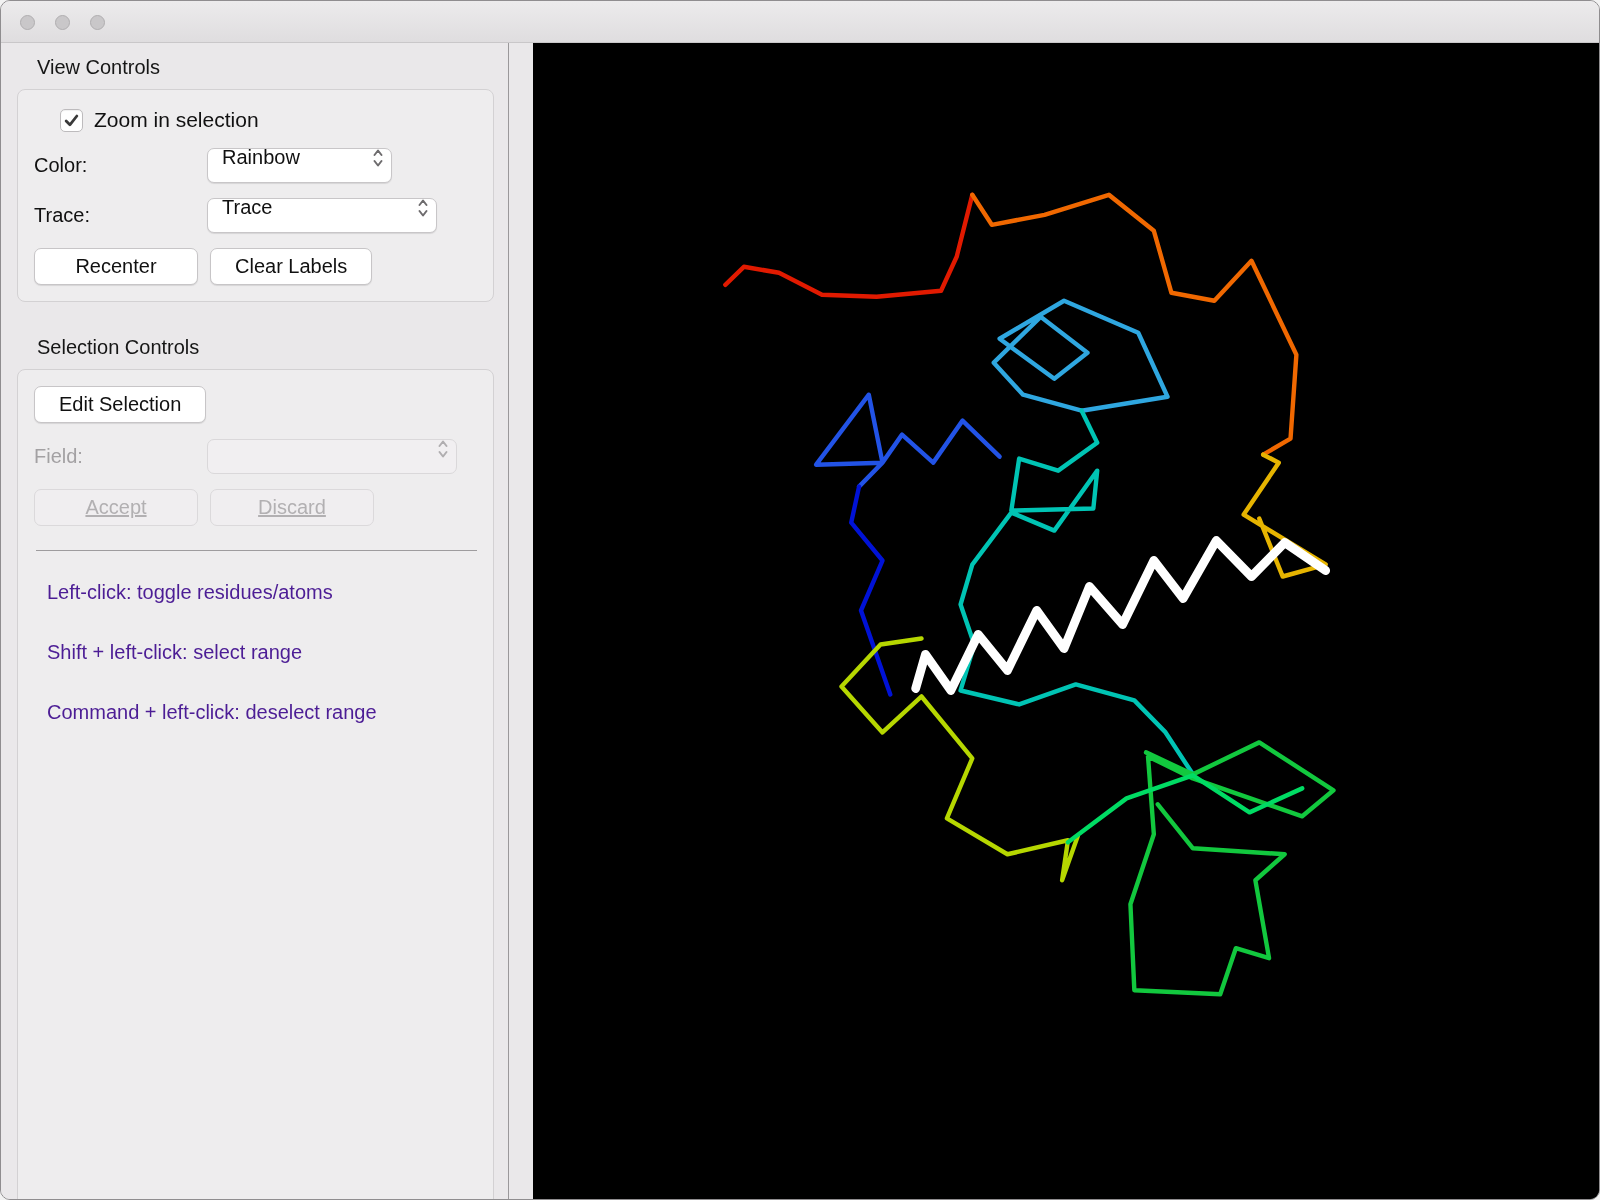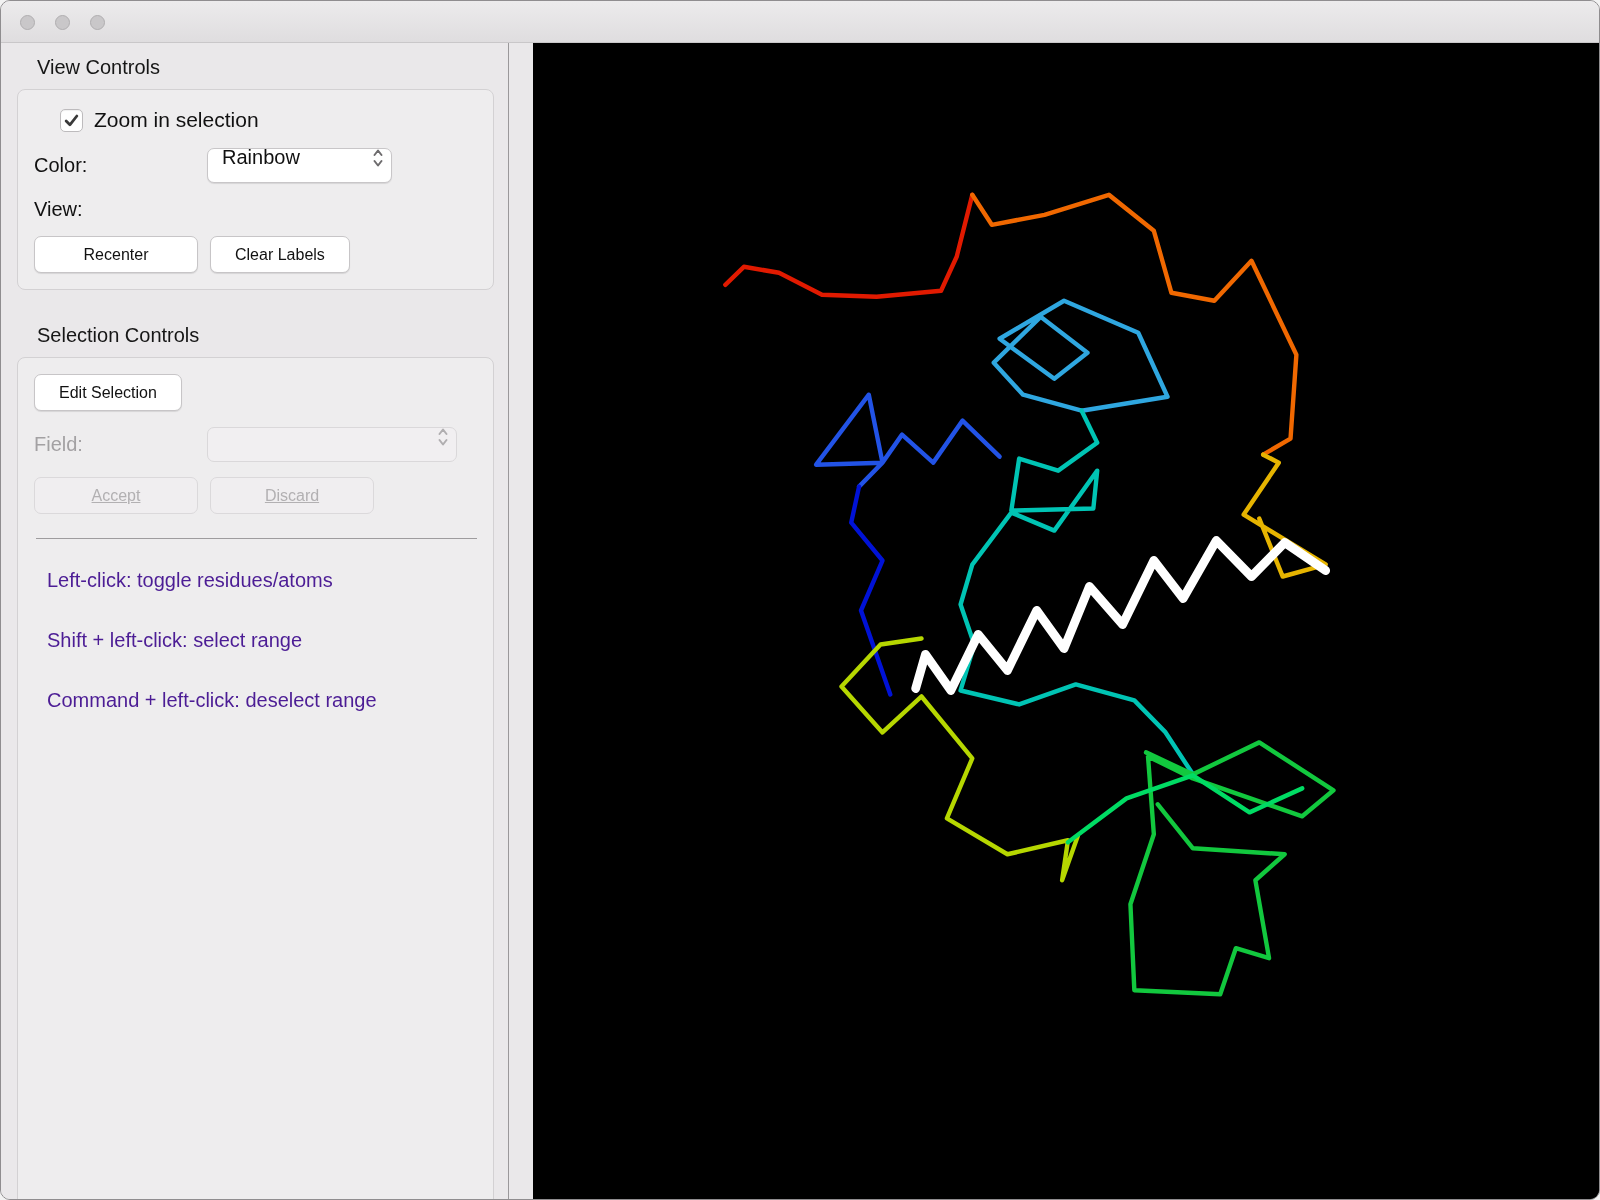--- a/index.html
+++ b/index.html
@@ -29,21 +29,21 @@
   .form-label { font-size:20px; color:#111; width:173px; flex:0 0 173px; }
   .form-label.disabled { color:#a3a1a3; }
 
   .dropdown { height:35px; background:#ffffff; border:1px solid #c8c6c8; border-radius:7px; box-shadow:0 1px 1px rgba(0,0,0,0.10); display:flex; align-items:center; justify-content:space-between; padding:0 7px 16px 14px; font-size:20px; color:#111; }
   .dropdown .stepper { width:12px; height:24px; color:#6e6c6e; flex:0 0 12px; }
   .dropdown.disabled { background:#f1eff1; border-color:#dad8da; box-shadow:none; color:#b0aeb0; }
   .dropdown.disabled .stepper { color:#b0aeb0; }
   .dd-value { white-space:nowrap; overflow:hidden; }
 
   .button-row { display:flex; gap:12px; margin-top:4px; }
-  .btn { height:37px; padding:0 24px; font-size:16px; color:#111; background:#ffffff; border:1px solid #c7c5c7; border-radius:7px; box-shadow:0 1px 1px rgba(0,0,0,0.10); font-family:inherit; }
+  .btn { height:37px; padding:0 24px; font-size:20px; color:#111; background:#ffffff; border:1px solid #c7c5c7; border-radius:7px; box-shadow:0 1px 1px rgba(0,0,0,0.10); font-family:inherit; }
   .btn.disabled { background:#f0eef0; border-color:#dbd9db; color:#b2b0b2; box-shadow:none;text-decoration:underline; }
   .btn.wide { min-width:164px; }
 
   .edit-sel { margin:2px 0 16px 0; }
 
   .divider { border:none; border-top:1px solid #9e9c9e; margin:24px 2px 30px 2px; }
 
   .help-line { font-size:20px; color:#4c1d95; margin:0 0 37px 13px; }
 
   
@@ -83,21 +83,28 @@
           <div class="dropdown" style="width:185px">
             <span class="dd-value">Rainbow</span>
             <svg class="stepper" viewBox="0 0 12 24">
               <path d="M2.5 9 L6 4.5 L9.5 9" fill="none" stroke="currentColor" stroke-width="2" stroke-linecap="round" stroke-linejoin="round"></path>
               <path d="M2.5 15 L6 19.5 L9.5 15" fill="none" stroke="currentColor" stroke-width="2" stroke-linecap="round" stroke-linejoin="round"></path>
             </svg>
           </div>
         </div>
 
         <div class="form-row">
-          <span class="form-label">View:</span>
+          <span class="form-label">Trace:</span>
+          <div class="dropdown" style="width:230px">
+            <span class="dd-value">Trace</span>
+            <svg class="stepper" viewBox="0 0 12 24">
+              <path d="M2.5 9 L6 4.5 L9.5 9" fill="none" stroke="currentColor" stroke-width="2" stroke-linecap="round" stroke-linejoin="round"></path>
+              <path d="M2.5 15 L6 19.5 L9.5 15" fill="none" stroke="currentColor" stroke-width="2" stroke-linecap="round" stroke-linejoin="round"></path>
+            </svg>
+          </div>
         </div>
 
         <div class="button-row">
           <button class="btn wide">Recenter</button>
           <button class="btn">Clear Labels</button>
         </div>
 
       </div>
 
       <div class="section-heading" style="margin-top:34px;">Selection Controls</div>

